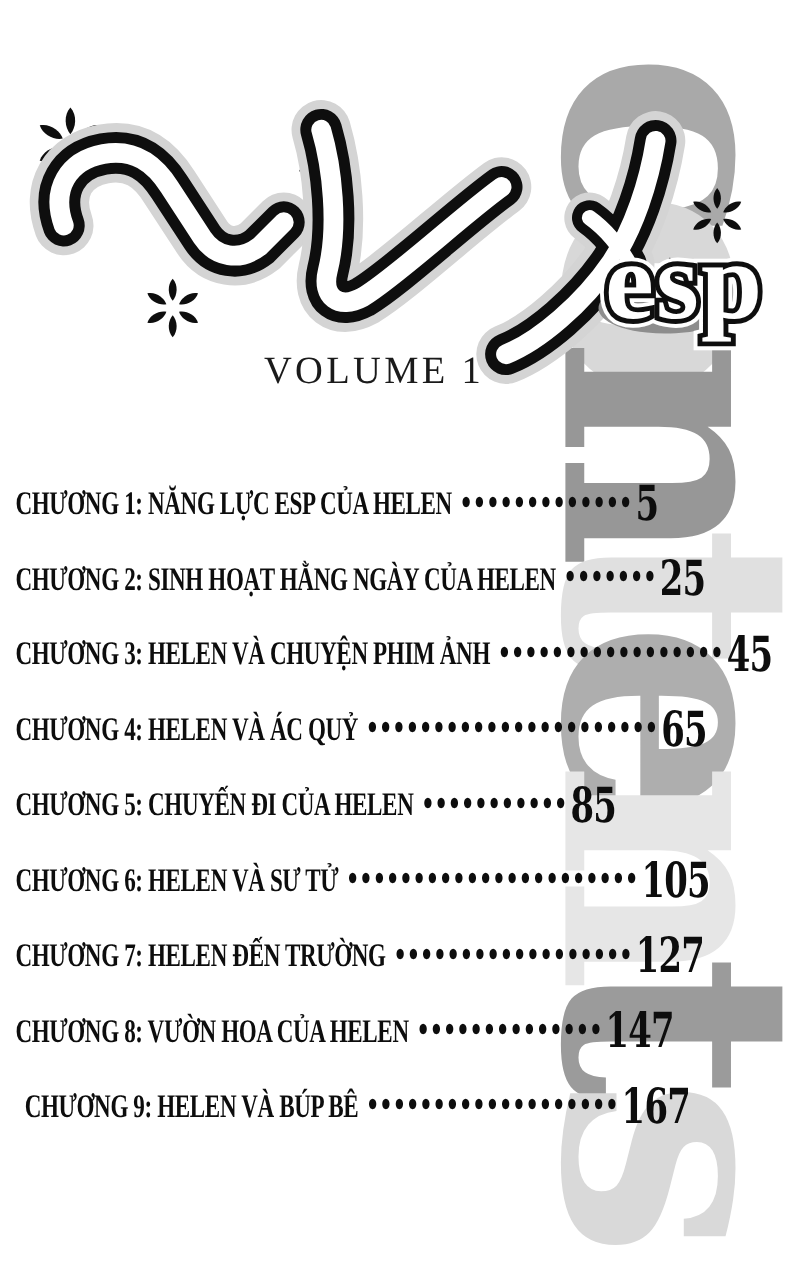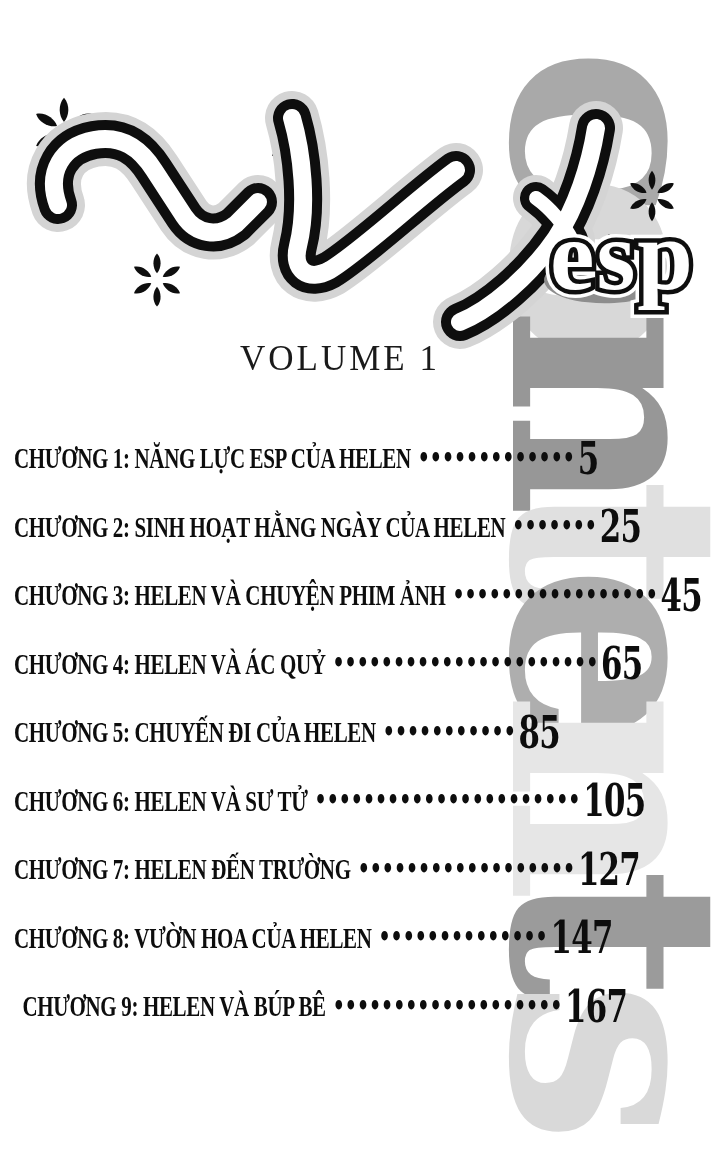--- a/index.html
+++ b/index.html
@@ -8,21 +8,21 @@
   
   .wm{position:absolute;left:465px;width:300px;height:300px;display:flex;
       align-items:center;justify-content:center;transform:rotate(90deg);
       font-family:"DejaVu Serif",serif;font-weight:700;font-size:290px;line-height:1;
       user-select:none;}
   .wm1{top:-15px;} .wm2{top:118px;} .wm3{top:262px;} .wm4{top:395px;}
   .wm5{top:507px;} .wm6{top:647px;} .wm7{top:785px;} .wm8{top:912px;}
   
   .title-art{position:absolute;top:0;left:0;z-index:2;}
   
-  .volume-block{position:absolute;top:344px;left:0;width:680px;text-align:center;z-index:3;}
+  .volume-block{position:absolute;top:322px;left:0;width:680px;text-align:center;z-index:3;}
   .volume-line{font-family:"Liberation Serif",serif;font-size:35px;letter-spacing:3px;
                line-height:30px;color:#1a1a1a;}
   
   .chapter-list{position:absolute;top:424px;left:0;width:1040px;z-index:3;
                 transform:scaleX(0.7);transform-origin:left top;}
   .chapter-row{height:68.5px;display:flex;align-items:center;padding-left:20px;
                white-space:nowrap;}
   .chapter-row:last-child{padding-left:32px;}
   .chapter-title{font-family:"Liberation Serif",serif;font-weight:700;font-size:30px;
                  letter-spacing:-0.5px;color:#0d0d0d;}

